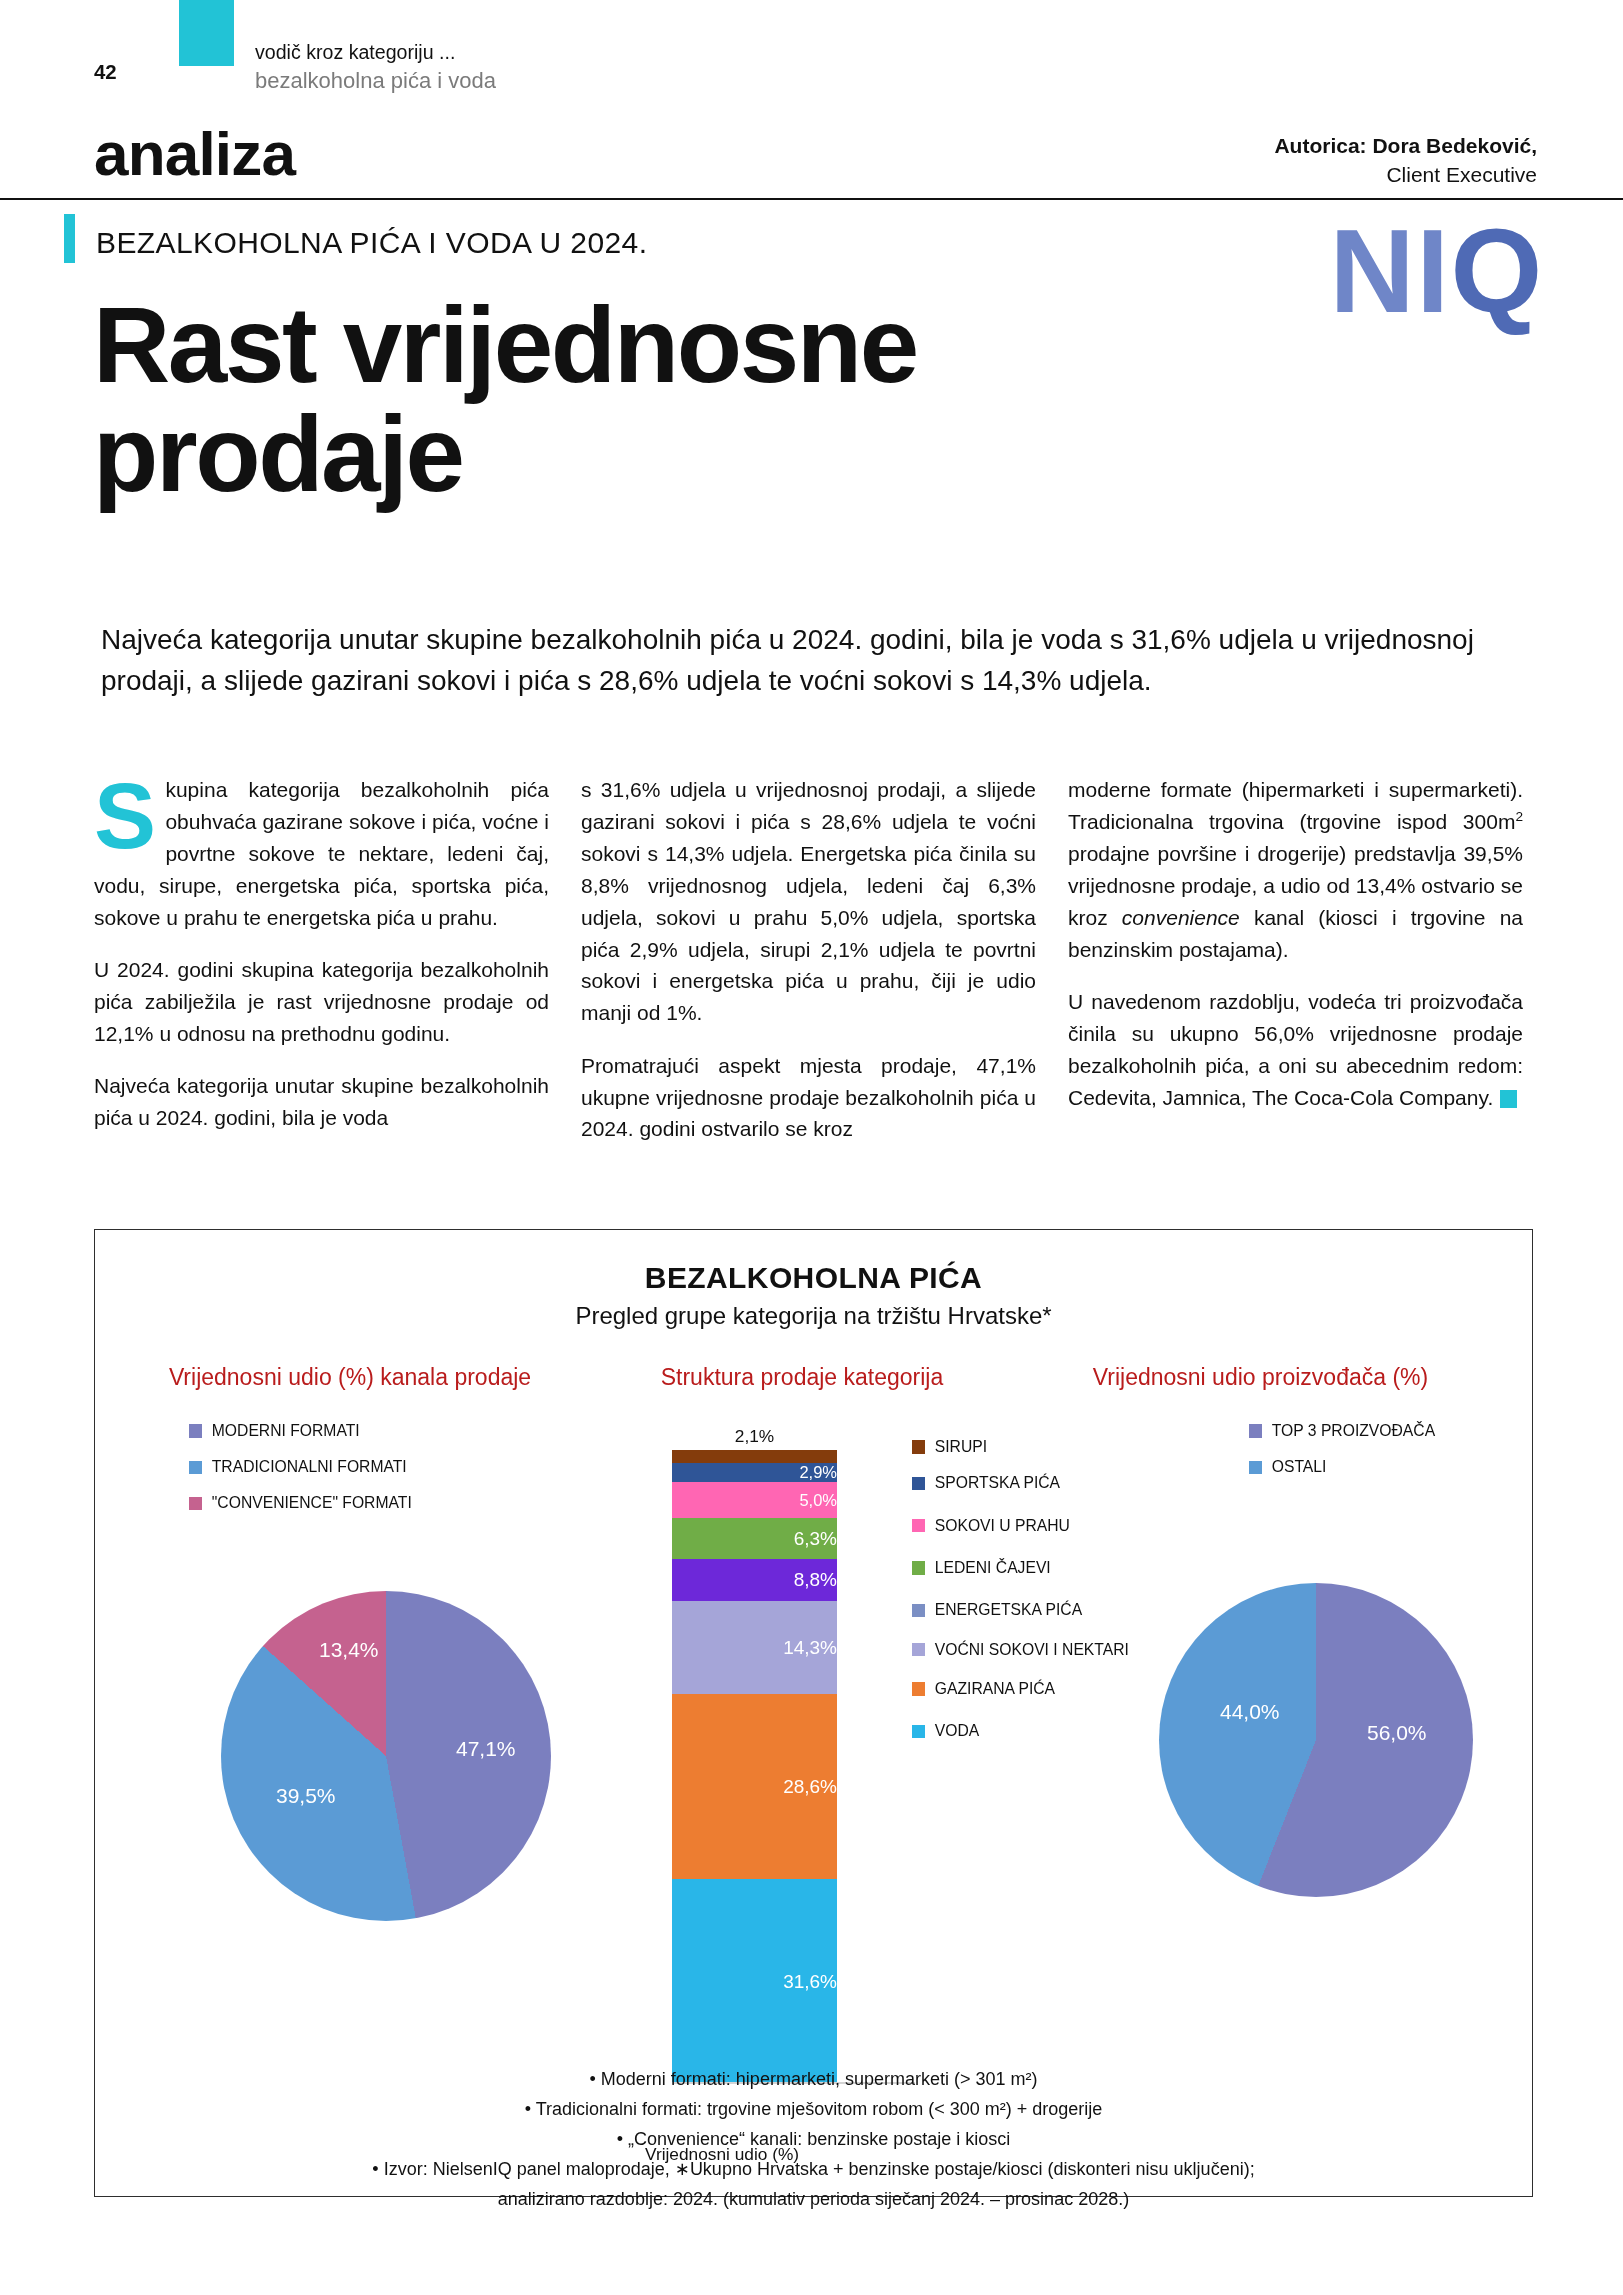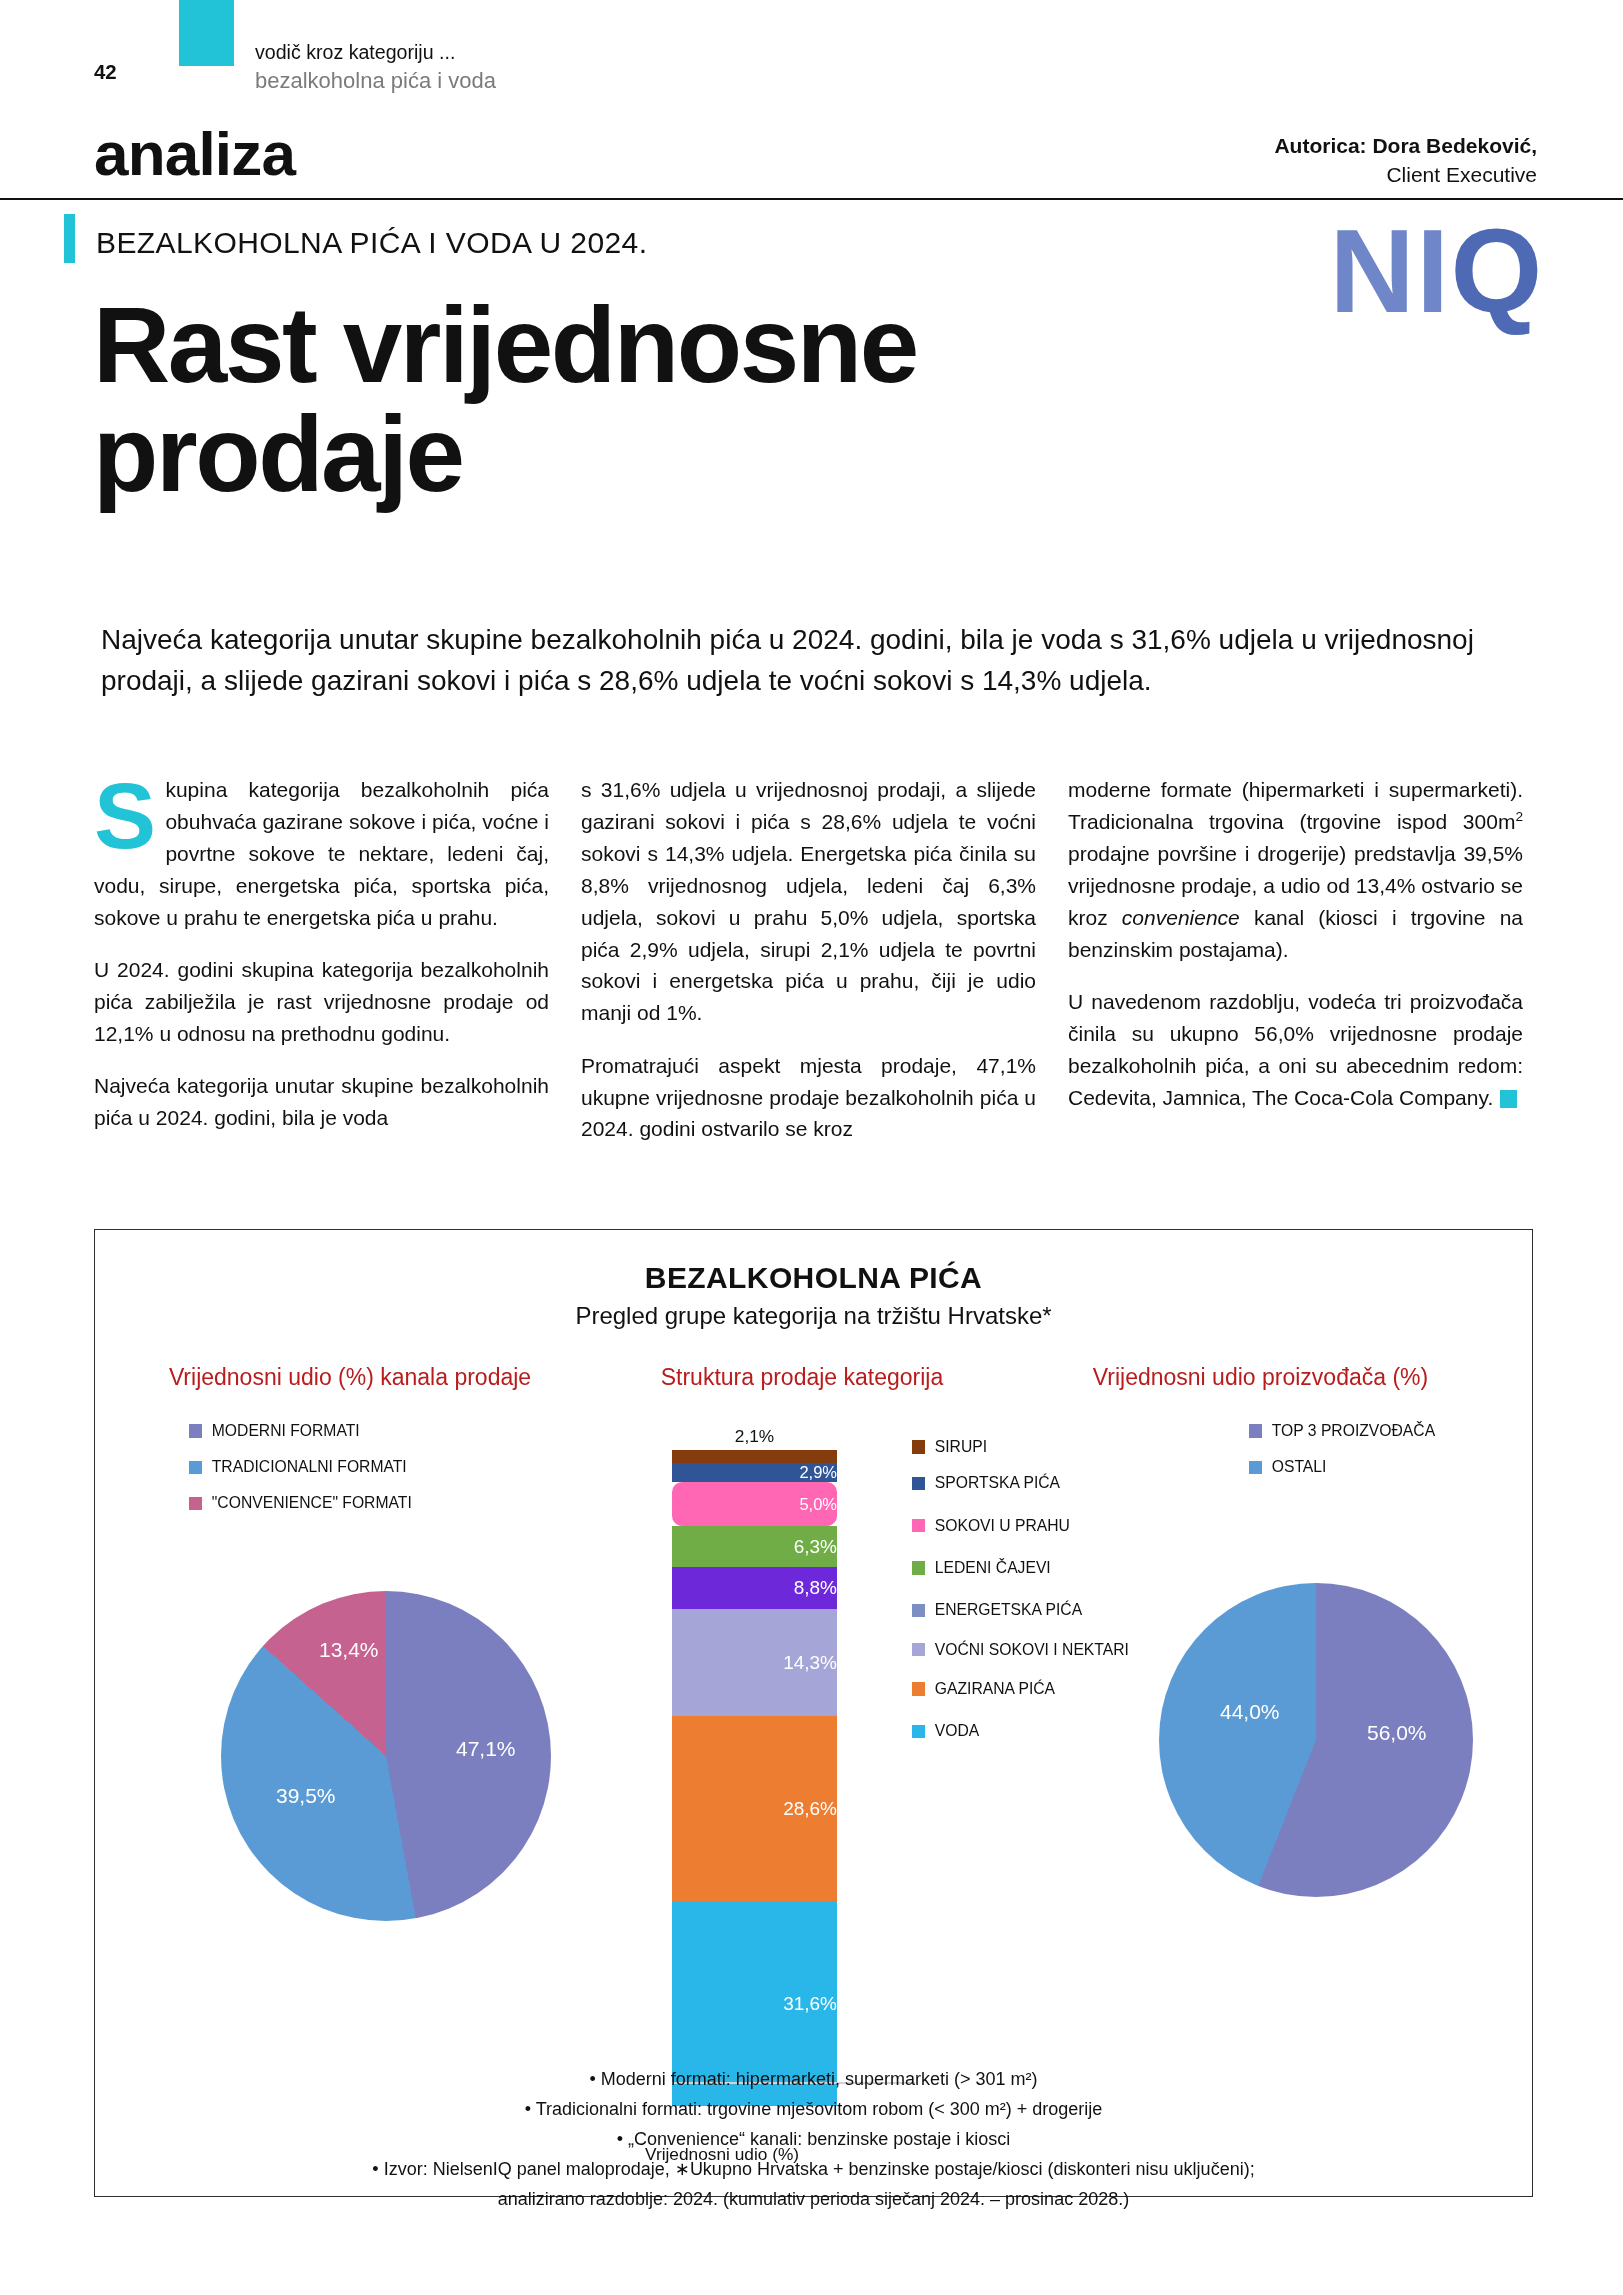--- a/index.html
+++ b/index.html
@@ -145,30 +145,30 @@
     <div class="pie-label" style="left:361px;top:507px;">47,1%</div>
     <div class="pie-label" style="left:181px;top:554px;">39,5%</div>
     <div class="pie-label" style="left:224px;top:408px;">13,4%</div>
 
     <div class="topdot">2,1%</div>
     <div class="stack">
       <div class="seg small" style="background:#843c0c;height:13.4px;"></div>
       <div class="seg small" style="background:#2f5597;height:19px;">
           <span>2,9%</span>
         </div>
-      <div class="seg small" style="background:#ff66b3;height:44px;border-radius:10px;">
+      <div class="seg small" style="background:#ff66b3;height:36px;">
           <span>5,0%</span>
         </div>
       <div class="seg" style="background:#70ad47;height:41px;">
           <span>6,3%</span>
         </div>
       <div class="seg" style="background:#6d28d9;height:42px;">
           <span>8,8%</span>
         </div>
-      <div class="seg" style="background:#a5a5d8;height:107px;">
+      <div class="seg" style="background:#a5a5d8;height:93px;">
           <span>14,3%</span>
         </div>
       <div class="seg" style="background:#ed7d31;height:185px;">
           <span>28,6%</span>
         </div>
       <div class="seg" style="background:#29b6e8;height:205px;">
           <span>31,6%</span>
         </div>
     </div>
     <div class="stack-axis"></div>

